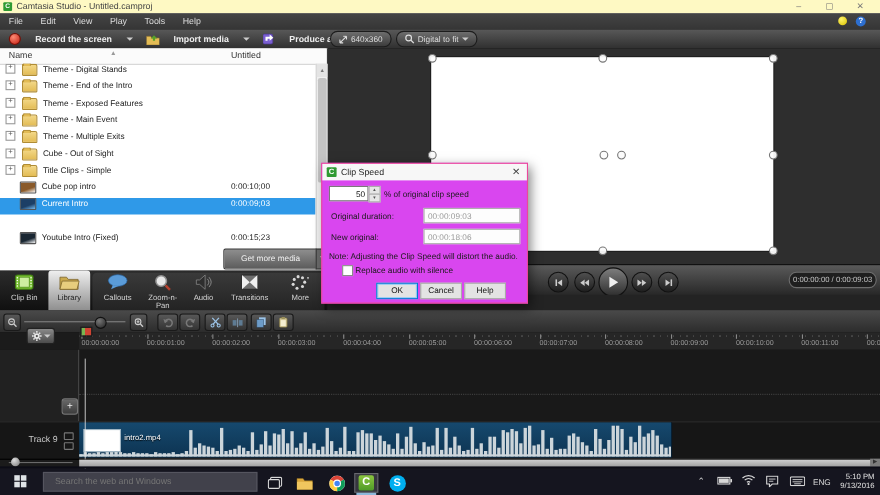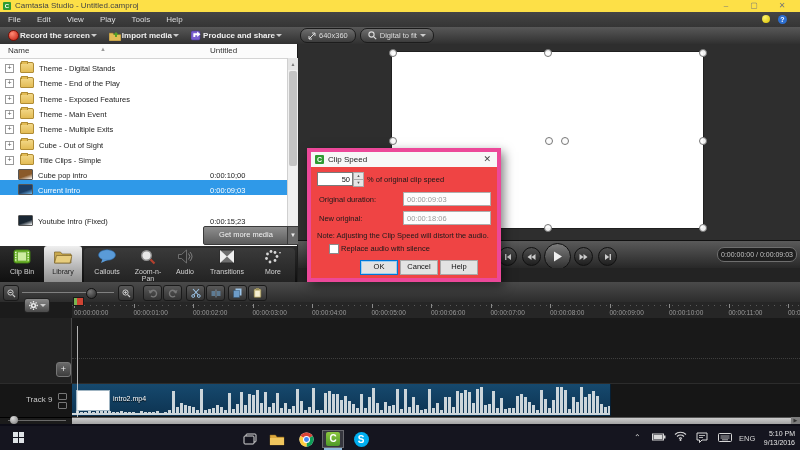--- a/index.html
+++ b/index.html
@@ -2,55 +2,55 @@
 <html><head>
 <meta charset="utf-8">
 <style>
   html,body{margin:0;padding:0;background:#000;}
   #app{position:relative;width:800px;height:450px;overflow:hidden;
        font-family:"Liberation Sans",sans-serif;background:#1d1d1d;cursor:default;}
   .abs{position:absolute;}
   svg{display:block;}
 
   
-  #titlebar{left:0;top:0;width:800px;height:12px;background:#fde047;border-bottom:1px solid #c9c9c9;}
+  #titlebar{left:0;top:0;width:800px;height:12px;background:#fef9c3;border-bottom:1px solid #c9c9c9;}
   #app-icon{left:3px;top:2px;width:8px;height:8px;background:#2f9a32;border-radius:1px;color:#fff;
             font-size:6px;font-weight:bold;text-align:center;line-height:8px;}
   #title-text{left:15px;top:1px;font-size:8px;color:#444;white-space:nowrap;}
   .winbtn{top:0px;width:20px;height:11px;font-size:8px;color:#777;text-align:center;line-height:11px;}
 
   
   #menubar{left:0;top:12px;width:800px;height:15px;background:linear-gradient(#454545,#353535);
            display:flex;align-items:center;}
   .menu-item{padding:0 8px;font-size:8px;color:#ddd;line-height:15px;}
   #bulb-icon{left:762px;top:15px;width:8px;height:8px;border-radius:50%;
              background:radial-gradient(circle at 35% 30%,#fff46a,#d8c000);}
   #help-icon{left:778px;top:15px;width:9px;height:9px;border-radius:50%;background:#2d6fd0;color:#fff;
              font-size:7px;font-weight:bold;text-align:center;line-height:9px;}
 
   
   #toolbar{left:0;top:27px;width:800px;height:17px;background:linear-gradient(#585858,#303030);
            border-bottom:1px solid #141414;}
   .tbgroup{display:flex;align-items:center;height:17px;position:absolute;}
-  .tbbtn{display:flex;align-items:center;gap:1px;padding:0 6px;height:28px;font-size:8px;font-weight:bold;color:#eee;}
+  .tbbtn{display:flex;align-items:center;gap:13px;padding:0 6px;height:28px;font-size:8px;font-weight:bold;color:#eee;}
   .caret{width:0;height:0;border-left:3px solid transparent;border-right:3px solid transparent;border-top:3px solid #ccc;}
   #rec-dot{width:9px;height:9px;border-radius:50%;background:radial-gradient(circle at 35% 30%,#ff8a74,#c21d10);border:1px solid #7a0f06;}
   .pill{display:flex;align-items:center;gap:3px;height:13px;padding:0 7px;border-radius:7px;
         background:linear-gradient(#6e6e6e,#3c3c3c);border:1px solid #1c1c1c;color:#ddd;font-size:7.5px;}
   .sqbtn{width:15px;height:13px;border-radius:3px;background:linear-gradient(#6e6e6e,#3c3c3c);
          border:1px solid #1c1c1c;display:flex;align-items:center;justify-content:center;}
 
   
   #media-panel{left:0;top:44px;width:297px;height:202px;background:#fff;border-right:1px solid #1a1a1a;}
   #media-header{left:0;top:0;width:297px;height:14px;background:#fbfbfb;border-bottom:1px solid #d4d4d4;}
   #col-name{left:8px;top:2px;font-size:8px;color:#333;}
   #col-sort{left:100px;top:2px;font-size:6px;color:#999;}
   #col-duration{left:210px;top:2px;font-size:8px;color:#333;}
   #media-list{left:0;top:14px;width:287px;height:185px;overflow:hidden;position:absolute;}
-  .mrow{position:absolute;left:0;width:287px;height:15px;display:flex;align-items:flex-end;font-size:7.5px;color:#222;}
+  .mrow{position:absolute;left:0;width:287px;height:15px;display:flex;align-items:flex-start;font-size:7.5px;color:#222;}
   .mrow.sel{background:#2f99e8;color:#fff;}
   .expander{width:7px;height:7px;border:1px solid #999;background:#fff;color:#555;font-size:7px;line-height:6px;
             text-align:center;margin-left:5px;flex:0 0 7px;}
   .ficon{width:12px;height:9px;margin-left:6px;flex:0 0 12px;background:linear-gradient(#f3d888,#e3bc55);
          border:1px solid #b08c34;border-radius:1px 2px 1px 1px;position:relative;}
   .ficon:before{content:"";position:absolute;left:0;top:-2px;width:5px;height:2px;background:#e3bc55;
                 border:1px solid #b08c34;border-bottom:none;border-radius:1px 1px 0 0;}
   .thumb{width:13px;height:9px;margin-left:18px;flex:0 0 13px;border:1px solid #555;border-radius:1px;}
   .rname{margin-left:5px;white-space:nowrap;overflow:hidden;flex:1 1 auto;}
   .rdur{position:absolute;left:210px;}
@@ -116,21 +116,21 @@
   #wave-base{position:absolute;left:0;right:0;bottom:1px;height:2px;background:#ccd5da;}
   #clip-thumb{left:4px;top:6px;width:32px;height:19px;background:#fff;border:1px solid #9fb4c2;position:absolute;}
   #clip-name{left:41px;top:11px;font-size:7px;color:#fff;position:absolute;text-shadow:0 1px 1px #000;}
   #playhead-line{left:77px;top:8px;width:1px;height:106px;background:rgba(230,230,230,.75);}
   #hscroll{left:72px;top:115px;width:728px;height:7px;background:linear-gradient(#cdcdcd,#9a9a9a);border-top:1px solid #555;}
   #hscroll-right{left:791px;top:115px;width:9px;height:7px;background:#7c7c7c;color:#333;font-size:5px;line-height:7px;text-align:center;}
   #hdr-slider-line{left:8px;top:118px;width:58px;height:1px;background:#6a6a6a;}
   #hdr-slider-handle{left:10px;top:114px;width:8px;height:8px;border-radius:50%;background:radial-gradient(circle at 35% 30%,#ddd,#777);}
 
   
-  #dialog{left:307px;top:148px;width:186px;height:126px;background:#ef4444;border:4px solid #ec4899;
+  #dialog{left:292px;top:148px;width:186px;height:126px;background:#d946ef;border:1px solid #ec4899;
           box-shadow:3px 4px 10px rgba(0,0,0,.5);z-index:50;}
   #dlg-titlebar{left:0;top:0;width:100%;height:15px;background:#f7f7f7;}
   #dlg-icon{left:4px;top:3px;width:9px;height:9px;background:#2f9a32;border-radius:1px;color:#fff;font-size:7px;
             font-weight:bold;text-align:center;line-height:9px;}
   #dlg-title{left:17px;top:3px;font-size:8px;color:#222;}
   #dlg-close{right:6px;top:2px;font-size:9px;color:#444;}
   .dlg-label{font-size:7.5px;color:#1a1a1a;}
   .dlg-box{position:absolute;height:12px;background:#fdfdfd;border:1px solid #aeaeae;font-size:7.5px;color:#9a9a9a;
            font-family:"Liberation Sans",sans-serif;padding:0 3px;}
   #spin-input{left:6px;top:20px;width:30px;height:12px;border:1px solid #7a7a7a;background:#fff;font-size:7.5px;
@@ -259,21 +259,21 @@
     </div>
     <div id="media-list">
         <div class="mrow" style="top: 0px;">
           <span class="expander">+</span>
           <span class="ficon"></span>
           <span class="rname">Theme - Digital Stands</span>
         </div>
         <div class="mrow" style="top: 15px;">
           <span class="expander">+</span>
           <span class="ficon"></span>
-          <span class="rname">Theme - End of the Play</span>
+          <span class="rname">Theme - End of the Intro</span>
         </div>
         <div class="mrow" style="top: 31px;">
           <span class="expander">+</span>
           <span class="ficon"></span>
           <span class="rname">Theme - Exposed Features</span>
         </div>
         <div class="mrow" style="top: 61px;">
           <span class="expander">+</span>
           <span class="ficon"></span>
           <span class="rname">Theme - Multiple Exits</span>
@@ -746,20 +746,21 @@
   <div id="taskbar-strip" class="abs"></div>
   <div id="taskbar" class="abs">
     <div id="start-btn" class="abs">
       <div id="win-logo" class="abs">
           <span></span>
           <span></span>
           <span></span>
           <span></span>
         </div>
     </div>
+    <input id="search-box" class="abs" placeholder="Search the web and Windows" style="">
     <div class="task-icon" style="left:239px;">
       <svg width="14" height="12" viewBox="0 0 14 12">
         <rect x="3" y="1" width="10" height="8" rx="1" fill="none" stroke="#d8d8d8"></rect>
         <rect x="1" y="3" width="10" height="8" rx="1" fill="#15151f" stroke="#d8d8d8"></rect>
       </svg>
     </div>
     <div class="task-icon" style="left:266px;">
       <svg width="16" height="13" viewBox="0 0 16 13">
         <path d="M1 2 h5.5 l1.5 2 h7 v8 h-14 z" fill="#dba73c" stroke="#8a6820" stroke-width=".5"></path>
         <path d="M1 5 h14 v7 h-14 z" fill="#f0c65e"></path>

